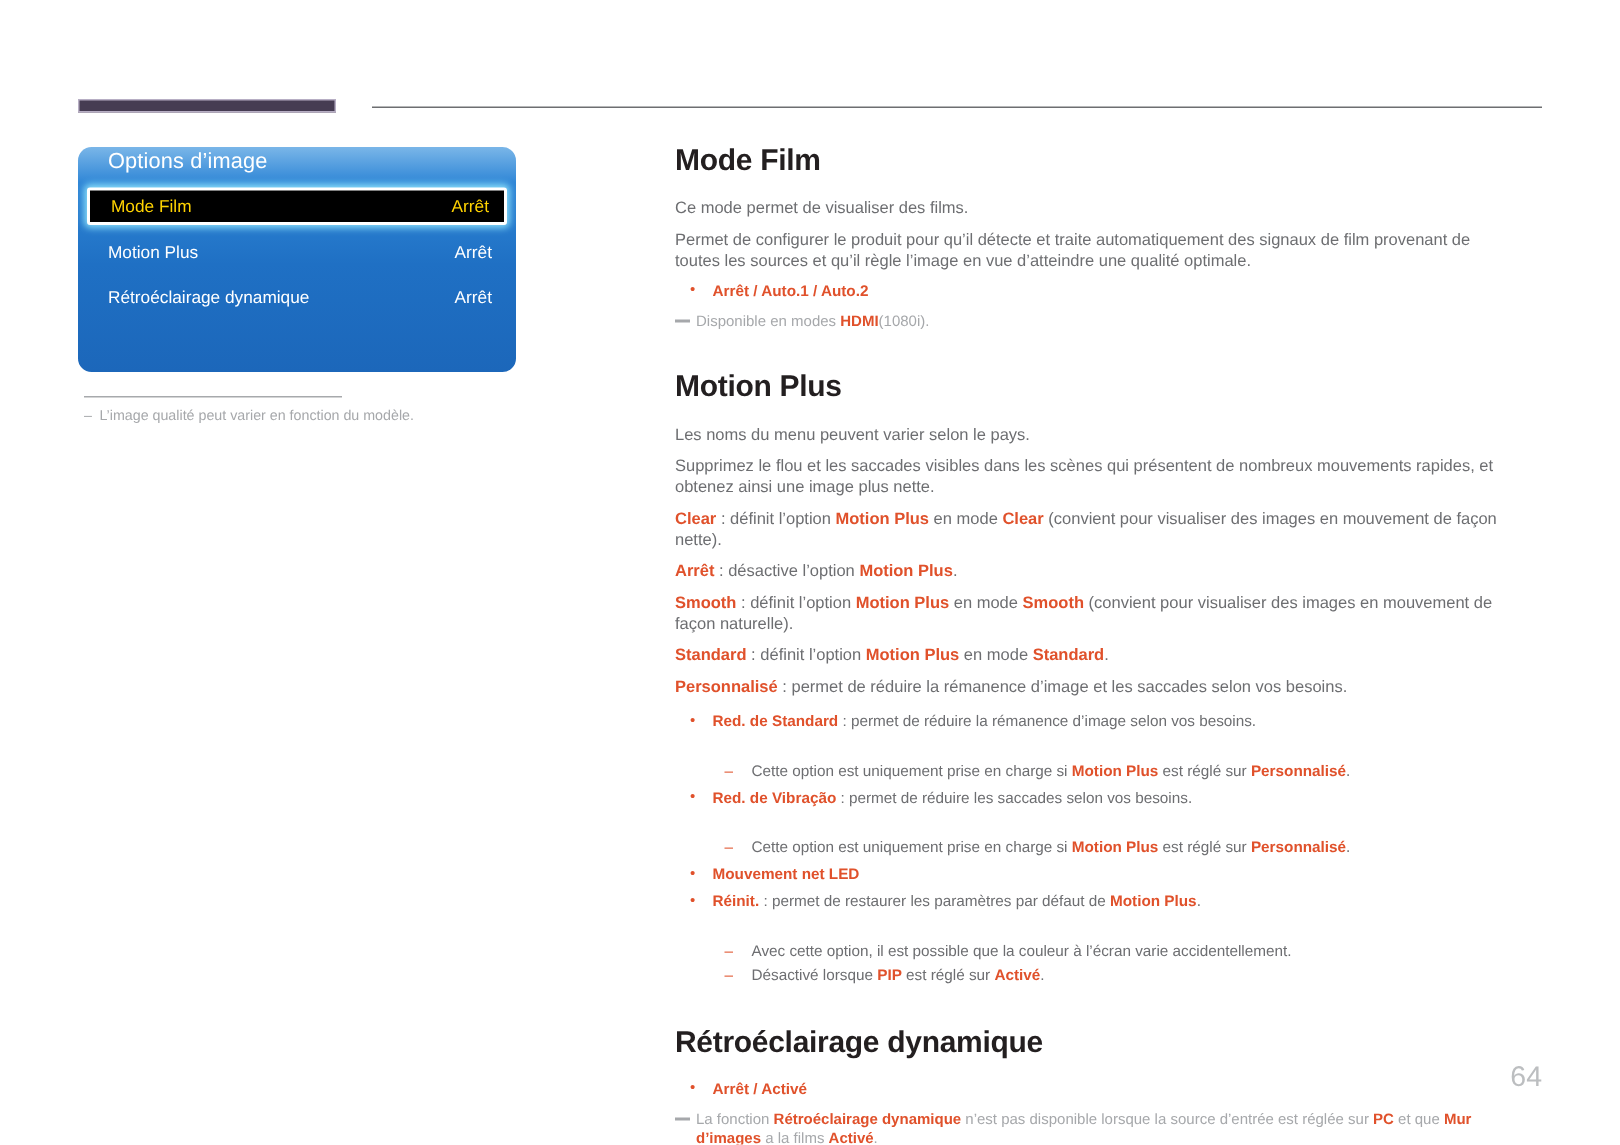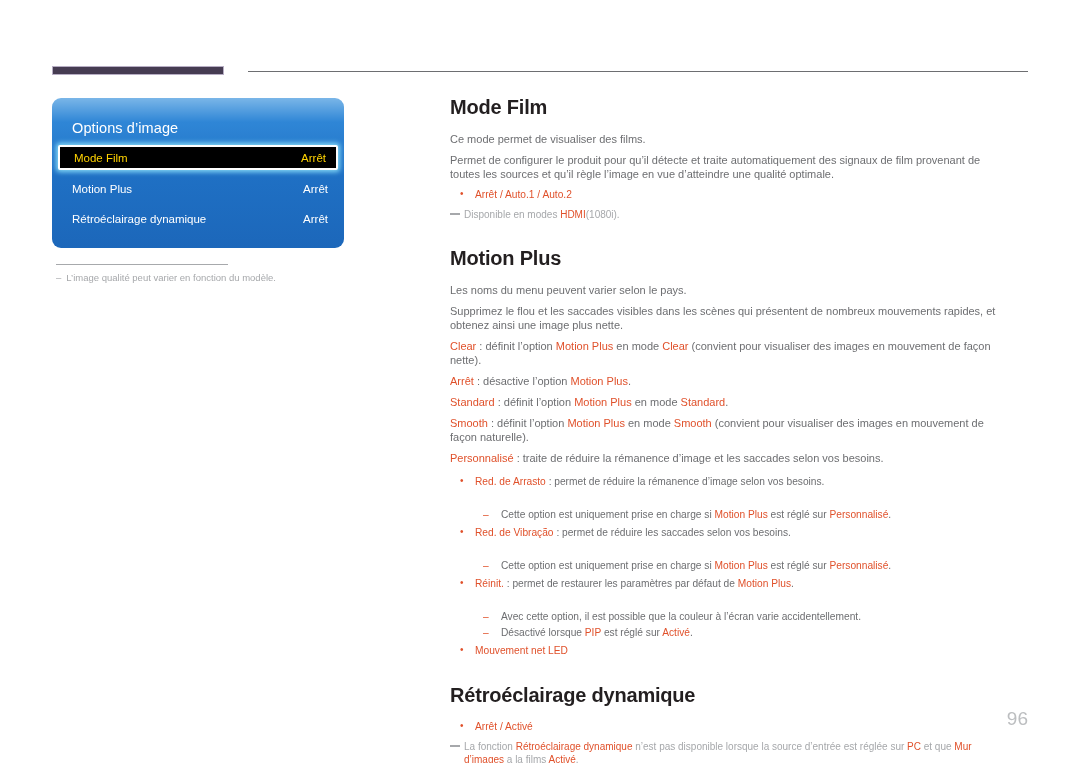--- a/index.html
+++ b/index.html
@@ -57,21 +57,21 @@
     border-radius: 9px;
     background: linear-gradient(180deg, #7ab6e8 0%, #2f86d6 16%, #1f70c4 52%, #1c67ba 100%);
     box-sizing: border-box;
     padding: 0;
     position: relative;
     overflow: hidden;
   }
   .osd-title {
     color: #ffffff;
     font-size: 14.5px;
-    padding: 22px 0 0 20px;
+    padding: 2px 0 0 20px;
     letter-spacing: .1px;
   }
   .osd-rows {
     margin-top: 9px;
   }
   .osd-row {
     height: 25px;
     display: flex;
     align-items: center;
     justify-content: space-between;
@@ -129,21 +129,21 @@
   .sect + .sect { margin-top: 26px; }
 
   p.body {
     font-size: 11px;
     line-height: 14px;
     color: #6d6e71;
     margin: 0 0 7px 0;
   }
   p.body:last-child { margin-bottom: 0; }
 
-  .o { color: #e0512b; font-weight: normal; }
+  .o { color: #e0512b; font-weight: bold; }
 
   ul.bullets {
     list-style: none;
     margin: 0;
     padding: 0;
   }
   ul.bullets > li {
     position: relative;
     padding-left: 25px;
     font-size: 10.2px;
@@ -275,74 +275,74 @@
 
     <p class="body">
       <span class="o">Clear</span><span> : définit l’option </span><span class="o">Motion Plus</span><span> en mode </span><span class="o">Clear</span><span> (convient pour visualiser des images en mouvement de façon nette).</span>
     </p>
 
     <p class="body">
       <span class="o">Arrêt</span><span> : désactive l’option </span><span class="o">Motion Plus</span><span>.</span>
     </p>
 
     <p class="body">
+      <span class="o">Smooth</span><span> : définit l’option </span><span class="o">Motion Plus</span><span> en mode </span><span class="o">Smooth</span><span> (convient pour visualiser des images en mouvement de façon naturelle).</span>
+    </p>
+
+    <p class="body">
       <span class="o">Standard</span><span> : définit l’option </span><span class="o">Motion Plus</span><span> en mode </span><span class="o">Standard</span><span>.</span>
     </p>
 
     <p class="body">
-      <span class="o">Smooth</span><span> : définit l’option </span><span class="o">Motion Plus</span><span> en mode </span><span class="o">Smooth</span><span> (convient pour visualiser des images en mouvement de façon naturelle).</span>
-    </p>
-
-    <p class="body">
-      <span class="o">Personnalisé</span><span> : traite de réduire la rémanence d’image et les saccades selon vos besoins.</span>
+      <span class="o">Personnalisé</span><span> : permet de réduire la rémanence d’image et les saccades selon vos besoins.</span>
     </p>
 
     <div class="bullet-spacer"></div>
 
     <ul class="bullets">
       <li>
-        <span class="o">Red. de Arrasto</span><span> : permet de réduire la rémanence d’image selon vos besoins.</span>
+        <span class="o">Red. de Standard</span><span> : permet de réduire la rémanence d’image selon vos besoins.</span>
         <ul class="subs">
           <li>
             <span>Cette option est uniquement prise en charge si </span><span class="o">Motion Plus</span><span> est réglé sur </span><span class="o">Personnalisé</span><span>.</span>
           </li>
         </ul>
       </li>
       <li>
         <span class="o">Red. de Vibração</span><span> : permet de réduire les saccades selon vos besoins.</span>
         <ul class="subs">
           <li>
             <span>Cette option est uniquement prise en charge si </span><span class="o">Motion Plus</span><span> est réglé sur </span><span class="o">Personnalisé</span><span>.</span>
           </li>
         </ul>
+      </li>
+      <li>
+        <span class="o">Mouvement net LED</span>
       </li>
       <li>
         <span class="o">Réinit.</span><span> : permet de restaurer les paramètres par défaut de </span><span class="o">Motion Plus</span><span>.</span>
         <ul class="subs">
           <li>
             <span>Avec cette option, il est possible que la couleur à l’écran varie accidentellement.</span>
           </li>
           <li>
             <span>Désactivé lorsque </span><span class="o">PIP</span><span> est réglé sur </span><span class="o">Activé</span><span>.</span>
           </li>
         </ul>
       </li>
-      <li>
-        <span class="o">Mouvement net LED</span>
-      </li>
     </ul>
   </div>
 
   <div class="sect">
     <h2 class="sect-title">Rétroéclairage dynamique</h2>
     <ul class="bullets">
       <li>
         <span class="o">Arrêt / Activé</span>
       </li>
     </ul>
     <div class="note">
       <span>La fonction </span><span class="o">Rétroéclairage dynamique</span><span> n’est pas disponible lorsque la source d’entrée est réglée sur </span><span class="o">PC</span><span> et que </span><span class="o">Mur d’images</span><span> a la films </span><span class="o">Activé</span><span>.</span>
     </div>
   </div>
 
 </div>
 
-<div class="page-num">96</div>
+<div class="page-num">64</div>
 
 </body></html>

